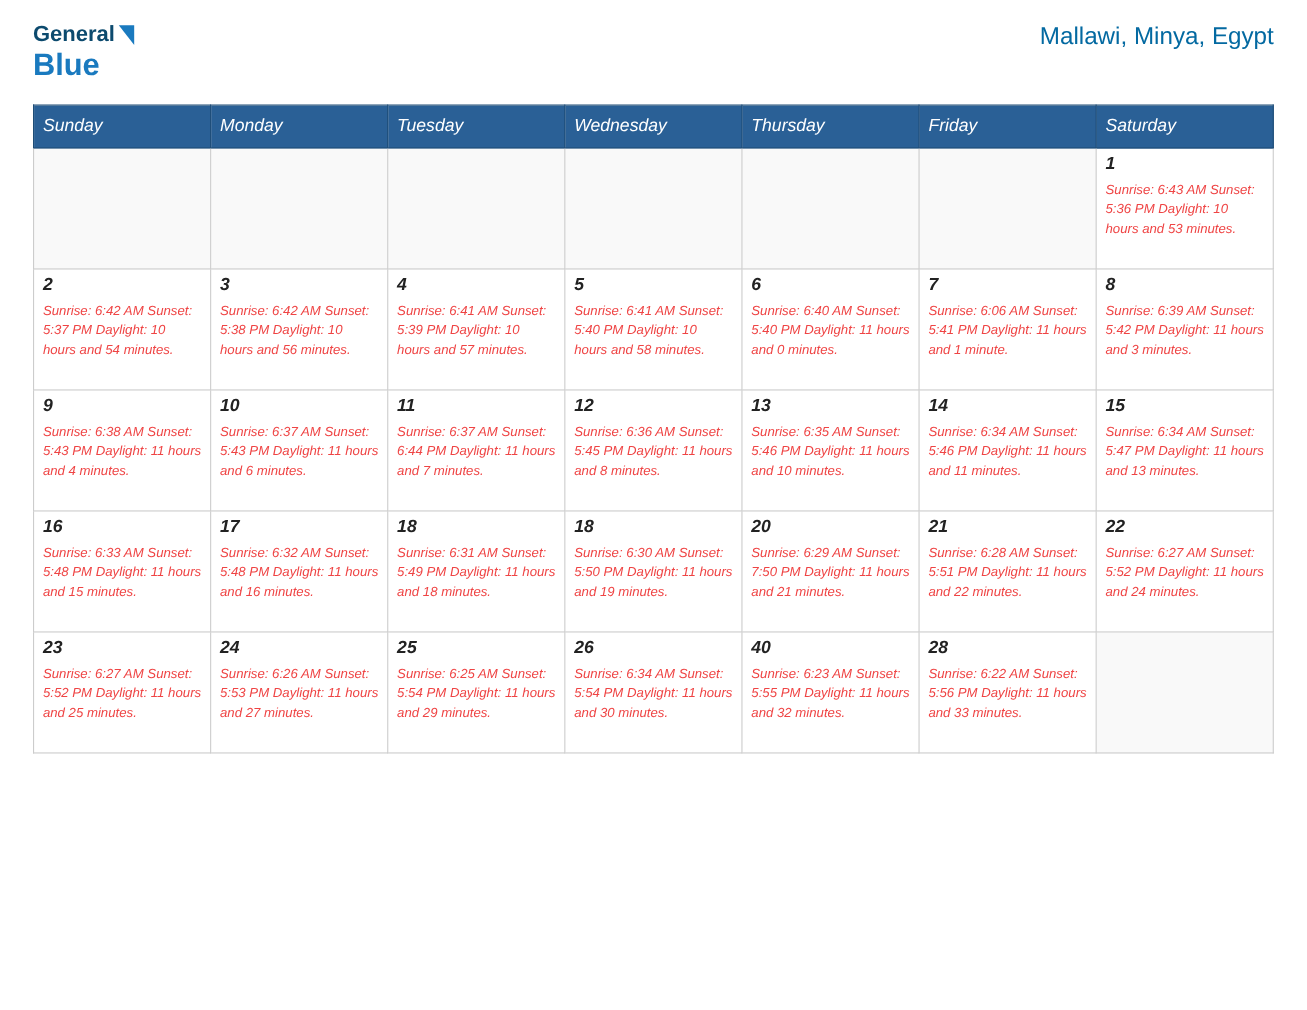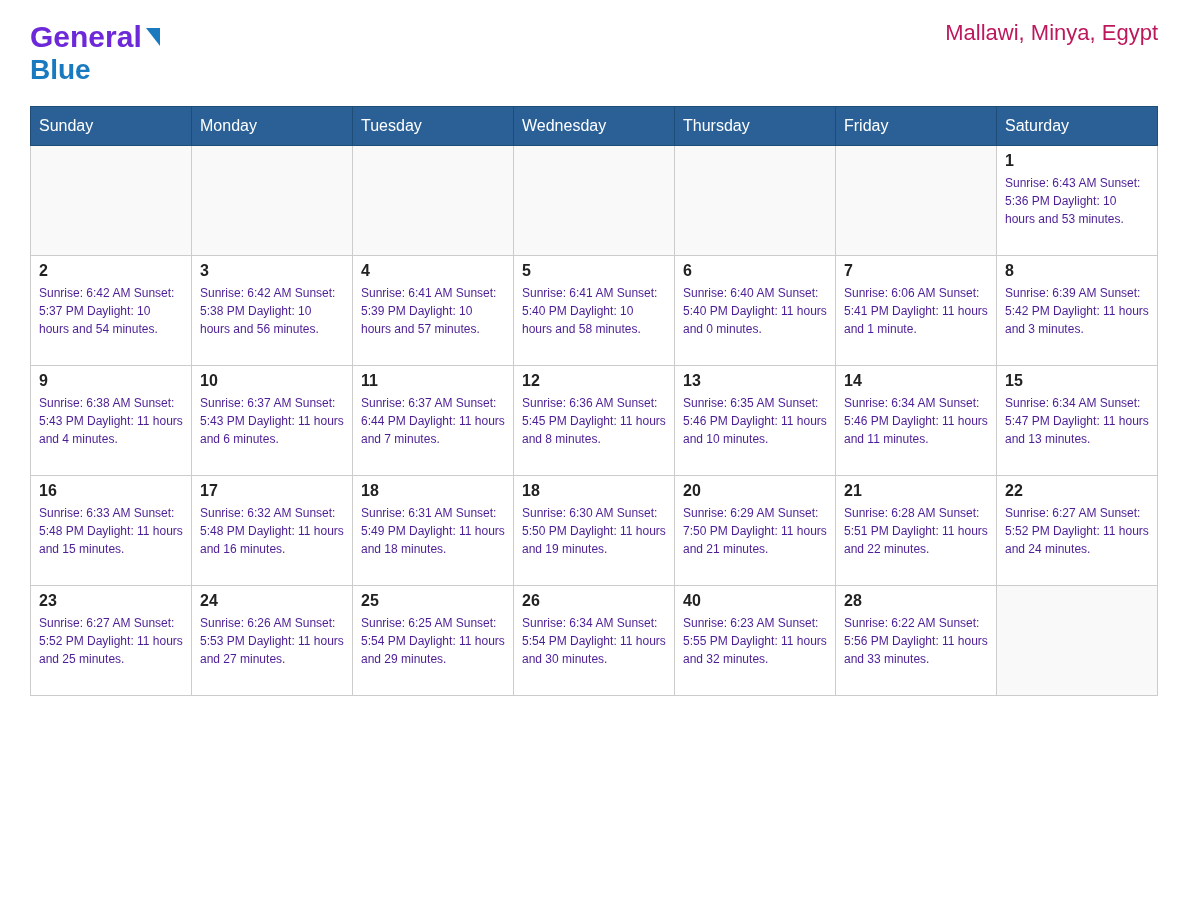--- a/index.html
+++ b/index.html
@@ -15,23 +15,23 @@
       justify-content: space-between;
       align-items: flex-start;
       margin-bottom: 20px;
     }
     .logo {
       display: flex;
       align-items: center;
       gap: 4px;
     }
     .logo-text-general {
-      font-size: 30px;
+      font-size: 20px;
       font-weight: bold;
-      color: #6d28d9;
+      color: #0c4a6e;
     }
     .logo-blue {
       font-size: 28px;
       font-weight: bold;
       color: #1a7abf;
       margin-top: 19px;
     }
     .logo-block {
       display: flex;
       flex-direction: column;
@@ -45,25 +45,26 @@
     }
     .title-block h1 {
       font-size: 52px;
       font-weight: bold;
       color: #222;
       line-height: 1.1;
     }
     .title-block h2 {
       font-size: 22px;
       font-weight: normal;
-      color: #be185d;
+      color: #0369a1;
     }
     .calendar {
       width: 100%;
       border-collapse: collapse;
+      font-style: italic;
     }
     .calendar thead th {
       background-color: #2a6096;
       color: #fff;
       padding: 10px 8px;
       text-align: left;
       font-size: 16px;
       font-weight: normal;
       border: 1px solid #1e4d77;
     }
@@ -76,21 +77,21 @@
       height: 110px;
     }
     .day-number {
       font-size: 16px;
       font-weight: bold;
       color: #222;
       margin-bottom: 4px;
     }
     .day-info {
       font-size: 12px;
-      color: #4c1d95;
+      color: #ef4444;
       line-height: 1.5;
     }
     .row-separator td {
       border-top: 2px solid #2a6096;
     }
     .empty-cell {
       background: #f9f9f9;
     }
   </style>
 </head>

